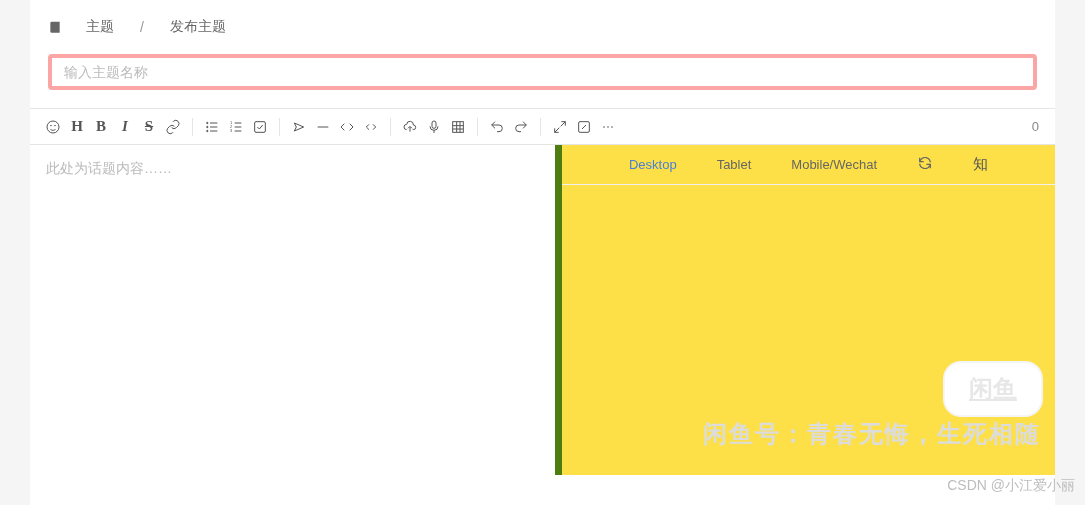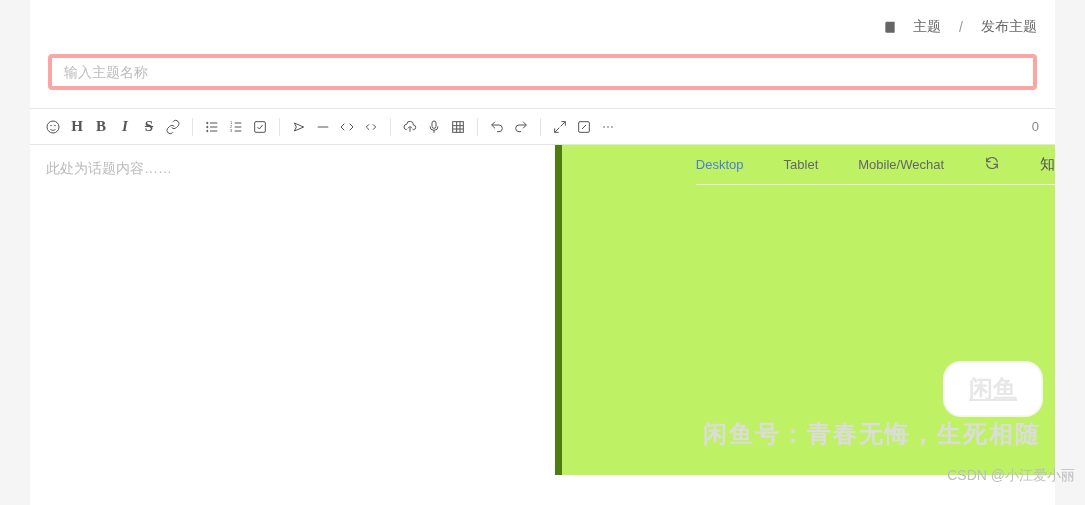--- a/index.html
+++ b/index.html
@@ -1,43 +1,43 @@
 <!DOCTYPE html>
 <html><head>
   <meta charset="utf-8">
   <style>
     * { margin: 0; padding: 0; box-sizing: border-box; }
     body { font-family: -apple-system, BlinkMacSystemFont, "Segoe UI", "PingFang SC", "Microsoft YaHei", sans-serif; background: #f5f5f5; width: 1085px; height: 505px; overflow: hidden; position: relative; }
     .page-container { background: #fff; margin: 0 30px; padding: 18px 0 0 0; height: 505px; position: relative; }
-    .breadcrumb { display: flex; align-items: center; gap: 16px; font-size: 14px; color: #666; padding: 0 18px 18px 18px; justify-content: flex-end; }
+    .breadcrumb { display: flex; align-items: center; gap: 24px; font-size: 14px; color: #666; padding: 0 18px 18px 18px; }
     .breadcrumb svg { width: 14px; height: 14px; fill: #666; flex: none; }
     .breadcrumb .sep { color: #999; margin: 0 2px; }
     .title-input-wrap { padding: 0 18px 18px 18px; }
     .title-input { width: 100%; height: 36px; border: 4px solid #fca5a5; border-radius: 4px; padding: 0 12px; font-size: 14px; outline: none; }
     .title-input::placeholder { color: #bbb; }
     .editor-box { border-top: 1px solid #e5e5e5; }
     .toolbar { display: flex; align-items: center; height: 36px; padding: 0 12px; border-bottom: 1px solid #e5e5e5; gap: 2px; background: #fff; position: relative; }
     .toolbar .tbtn { width: 22px; height: 22px; display: flex; align-items: center; justify-content: center; color: #555; cursor: pointer; border-radius: 3px; flex: none; }
     .toolbar .tbtn svg { width: 16px; height: 16px; stroke: #555; stroke-width: 1.5; fill: none; }
     .toolbar .tbtn.text { font-family: serif; font-size: 15px; font-weight: 600; color: #555; }
     .toolbar .divider { width: 1px; height: 18px; background: #e5e5e5; margin: 0 6px; flex: none; }
     .toolbar .spacer { flex: 1; }
     .toolbar .counter { font-size: 13px; color: #888; padding-right: 4px; }
     .editor-panes { display: flex; height: 330px; }
     .editor-left { flex: 1; border-right: 7px solid #4d7c0f; padding: 14px 16px; background: #fff; position: relative; }
     .editor-left .placeholder { color: #bbb; font-size: 14px; }
-    .editor-right { flex: 1; background: #bef264; display: flex; flex-direction: column; align-items: flex-end; }
+    .editor-right { flex: 1; background: #fde047; display: flex; flex-direction: column; }
     .preview-tabs { display: flex; align-items: center; justify-content: center; gap: 40px; height: 40px; border-bottom: 1px solid #f0f0f0; font-size: 13px; }
     .preview-tabs .ptab { cursor: pointer; color: #666; }
     .preview-tabs .ptab.active { color: #4a7fd6; }
     .preview-tabs .refresh svg { width: 16px; height: 16px; stroke: #666; stroke-width: 1.8; fill: none; }
     .preview-tabs .zhi { font-size: 15px; color: #555; }
     .watermark-box { position: absolute; right: 44px; bottom: 90px; background: #fff; border-radius: 16px; width: 96px; height: 52px; display: flex; align-items: center; justify-content: center; color: #e7e7e7; font-size: 24px; font-weight: 700; box-shadow: 0 0 0 2px #f5f5f5; text-decoration: underline; }
     .watermark-text { position: absolute; right: 44px; bottom: 55px; color: #dcdcdc; font-size: 24px; font-weight: 600; letter-spacing: 2px; }
-    .csdn-watermark { position: absolute; right: 10px; bottom: 20px; color: #bdbdbd; font-size: 14px; }
+    .csdn-watermark { position: absolute; right: 10px; bottom: 10px; color: #bdbdbd; font-size: 14px; }
   </style>
 </head>
 <body>
 
 <div class="page-container">
 
   <div class="breadcrumb">
     <svg viewBox="0 0 24 24">
         <path d="M4 19.5A2.5 2.5 0 0 1 6.5 17H20V3H6.5A2.5 2.5 0 0 0 4 5.5v14zM6.5 17H20v5H6.5A2.5 2.5 0 0 1 4 19.5 2.5 2.5 0 0 1 6.5 17z" fill="#666"></path>
       </svg>

